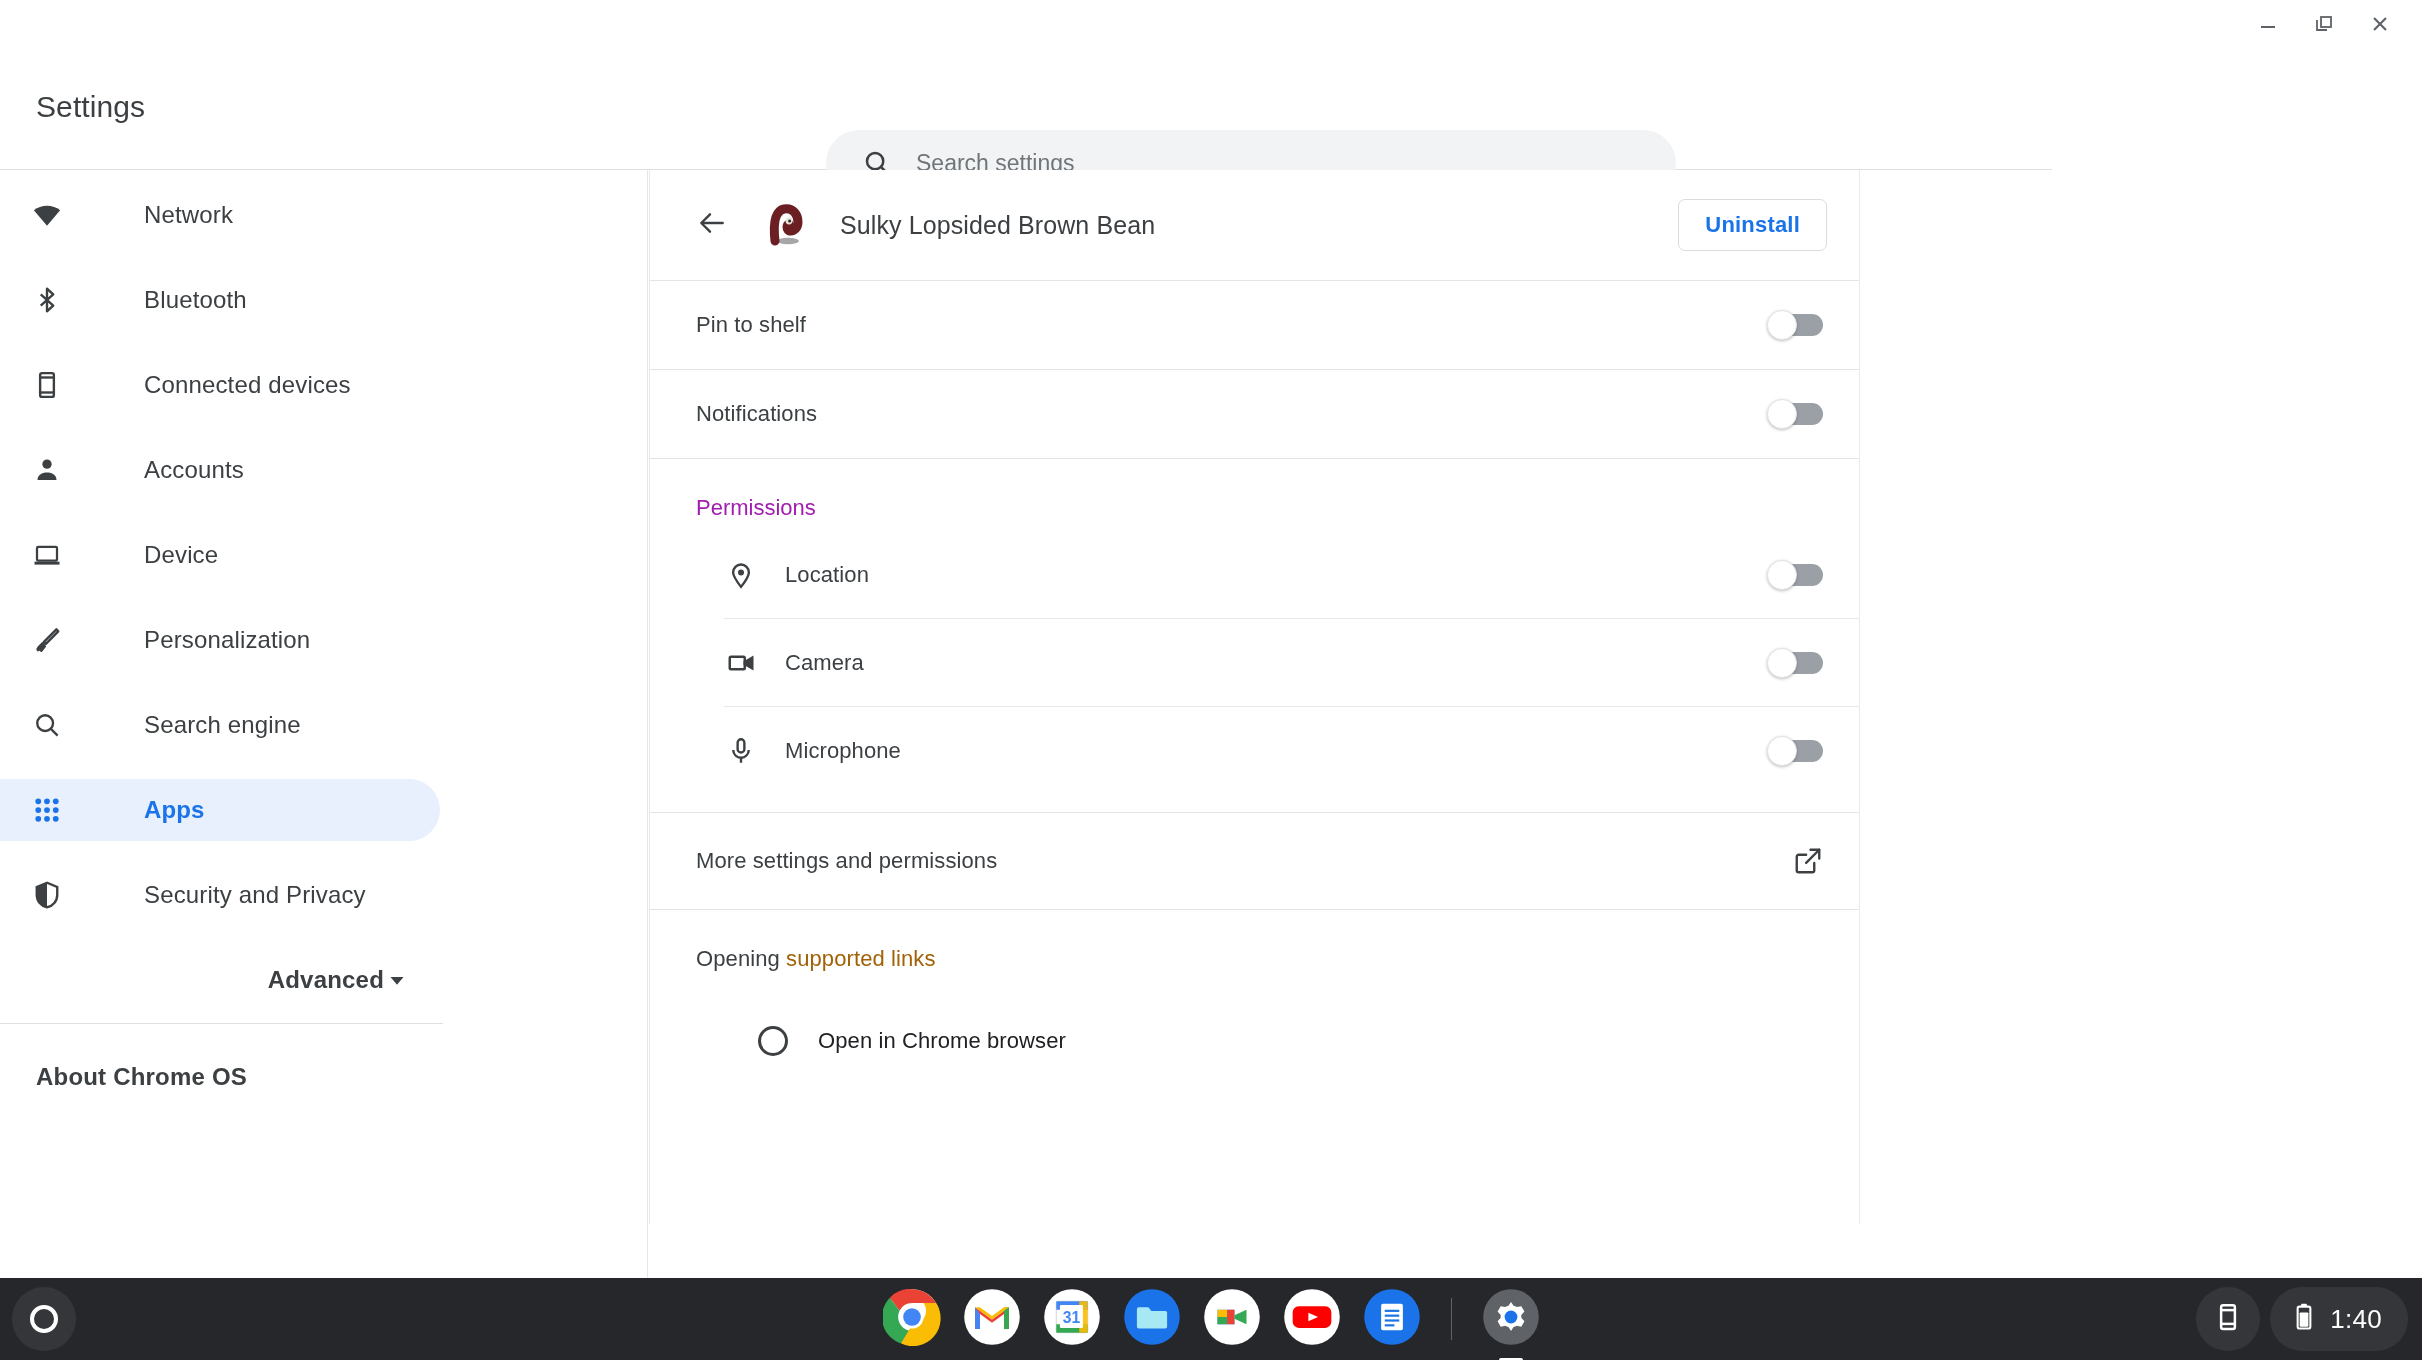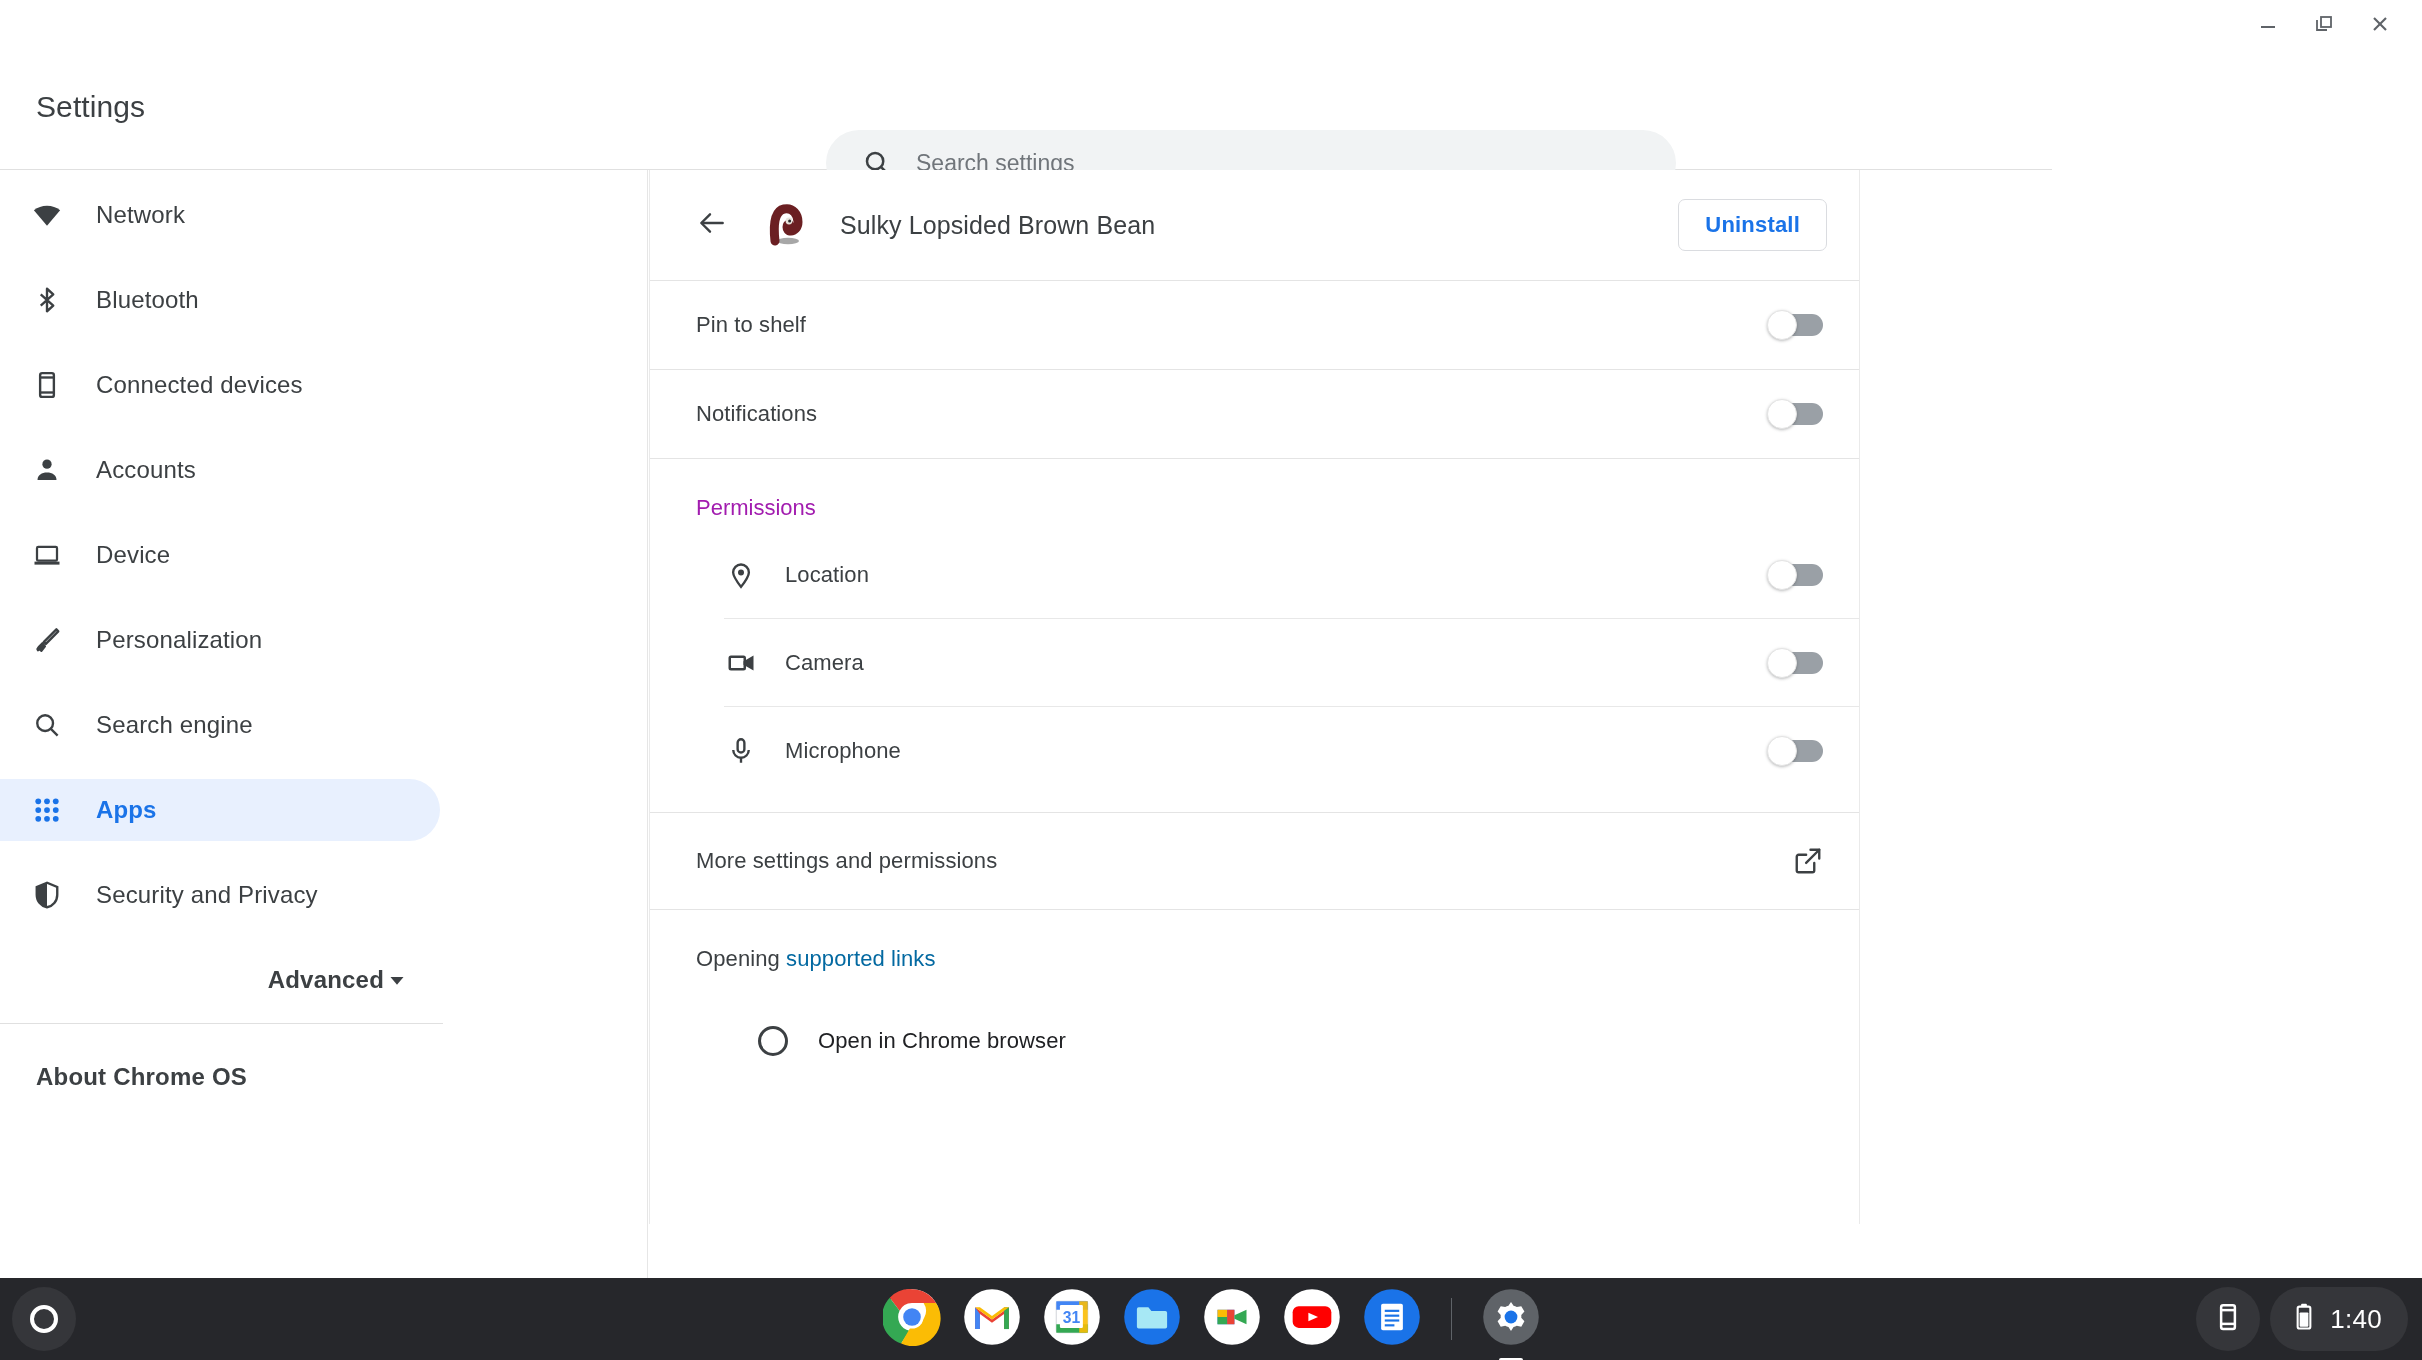--- a/index.html
+++ b/index.html
@@ -66,20 +66,21 @@
     border-right: 1px solid #e6e6e6;
     padding-top: 14px;
   }
   .nav-item {
     position: relative;
     height: 62px; margin: 0 0 23px 0;
     display: flex; align-items: center;
     border-top-right-radius: 31px; border-bottom-right-radius: 31px;
     width: 440px;
     color: #3c4043;
+    gap: 48px;
   }
   .nav-item .ico {
     width: 34px; margin-left: 30px; margin-right: 32px;
     display: flex; align-items: center; justify-content: center;
     color: #3c4043;
   }
   .nav-item .lbl { font-size: 24px; color: #3c4043; letter-spacing: .15px; }
   .nav-item.selected { background: #e8f0fe; }
   .nav-item.selected .ico, .nav-item.selected .lbl { color: #1a73e8; font-weight: bold; }
 
@@ -153,21 +154,21 @@
   .more-row {
     height: 96px; display: flex; align-items: center;
     padding: 0 36px 0 46px;
   }
   .more-row .rowlabel { font-size: 22px; color: #3c4043; letter-spacing: .1px; }
   .more-row .spacer { flex: 1; }
   .ext-icon { color: #3c4043; display:flex; }
 
   .links-section { padding: 36px 36px 0 46px; }
   .links-title { font-size: 22px; color: #3c4043; letter-spacing: .1px; }
-  .links-title .link { color: #0369a1; }
+  .links-title .link { color: #a16207; }
   .radio-list { padding-left: 62px; padding-top: 26px; }
   .radio-row { height: 86px; display: flex; align-items: center; }
   .radio { width: 30px; height: 30px; border-radius: 50%; position: relative; flex: none; }
   .radio.on { border: 3px solid #1a73e8; }
   .radio.on::after {
     content: ""; position: absolute;
     left: 6px; top: 6px; width: 12px; height: 12px;
     border-radius: 50%; background: #1a73e8;
   }
   .radio.off { border: 3px solid #3c4043; }

